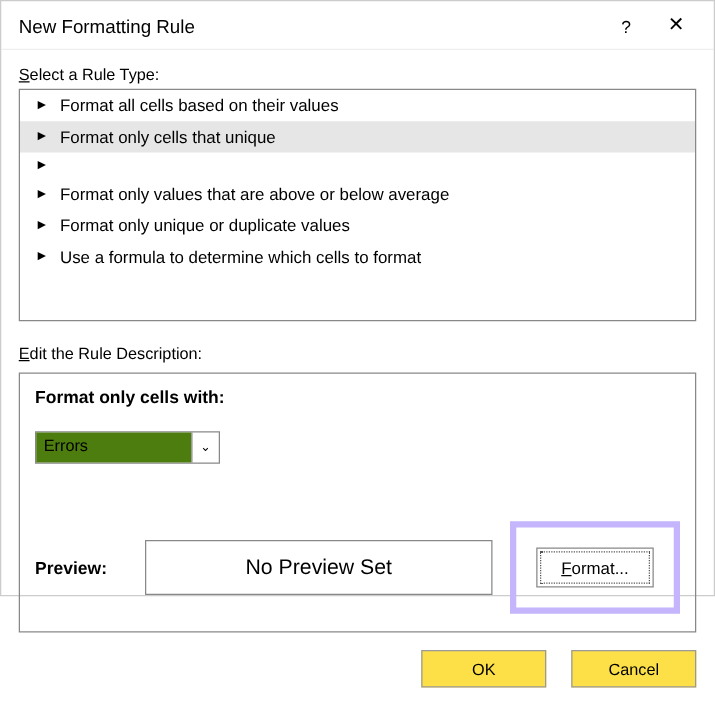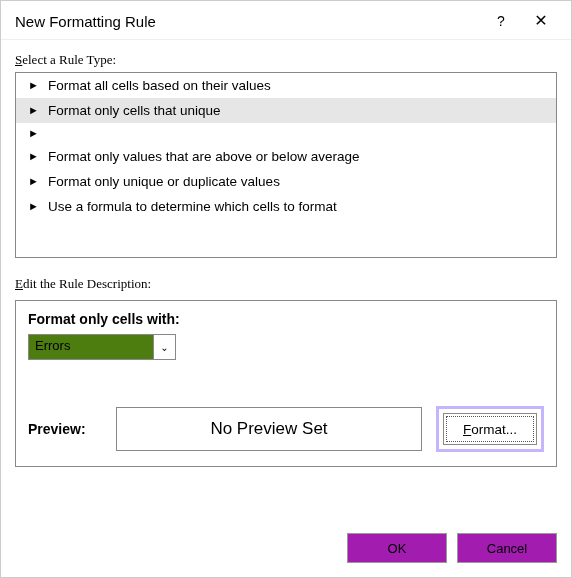--- a/index.html
+++ b/index.html
@@ -7,21 +7,21 @@
       font-family: "Segoe UI", Tahoma, sans-serif;
       font-size: 13px;
       background: #fff;
       width: 572px;
       height: 578px;
       color: #000;
     }
     .dialog {
       border: 1px solid #ccc;
       width: 572px;
-      height: 578px;
+      height: 477px;
       display: flex;
       flex-direction: column;
     }
     .titlebar {
       display: flex;
       align-items: center;
       padding: 8px 10px 6px 14px;
       border-bottom: 1px solid #eee;
     }
     .titlebar-title {
@@ -41,21 +41,20 @@
     }
     .content {
       padding: 12px 14px 0 14px;
       flex: 1;
       display: flex;
       flex-direction: column;
     }
     .section-label {
       font-size: 13px;
       margin-bottom: 4px;
-      font-family: Liberation Serif, serif;
     }
     .underline-first { text-decoration: underline; text-decoration-thickness: 1px; }
     .rule-list {
       border: 1px solid #888;
       height: 186px;
       overflow: hidden;
     }
     .rule-item {
       display: flex;
       align-items: center;
@@ -74,21 +73,21 @@
       line-height: 1;
     }
     .desc-box {
       border: 1px solid #888;
       margin-top: 4px;
       padding: 10px 12px 14px 12px;
     }
     .desc-heading {
       font-weight: 600;
       font-size: 14px;
-      margin-bottom: 7px;
+      margin-bottom: 20px;
     }
     .combo {
       display: inline-flex;
       align-items: stretch;
       border: 1px solid #888;
       height: 26px;
       width: 148px;
       background: #fff;
     }
     .combo-value {
@@ -119,22 +118,22 @@
     .preview-box {
       border: 1px solid #888;
       flex: 1;
       height: 44px;
       display: flex;
       align-items: center;
       justify-content: center;
       font-size: 17px;
     }
     .format-btn-wrap {
-      border: 3px solid #c4b5fd;
-      padding: 4px;
+      border: 5px solid #c4b5fd;
+      padding: 16px;
     }
     .format-btn {
       border: 1px solid #888;
       width: 94px;
       height: 32px;
       display: flex;
       align-items: center;
       justify-content: center;
       font-size: 13.5px;
       background: #fff;
@@ -147,22 +146,23 @@
       gap: 10px;
       padding: 14px 14px 14px 0;
     }
     .footer .btn {
       border: 1px solid #999;
       width: 100px;
       height: 30px;
       display: flex;
       align-items: center;
       justify-content: center;
-      background: #a21caf;
-      font-size: 13px;
+      background: #fde047;
+      font-size: 13px;
+      margin-left: 10px;
     }
     .gap-v { height: 18px; }
   </style>
 </head>
 <body>
 
 <div class="dialog">
 
   <div class="titlebar">
     <div class="titlebar-title">New Formatting Rule</div>

